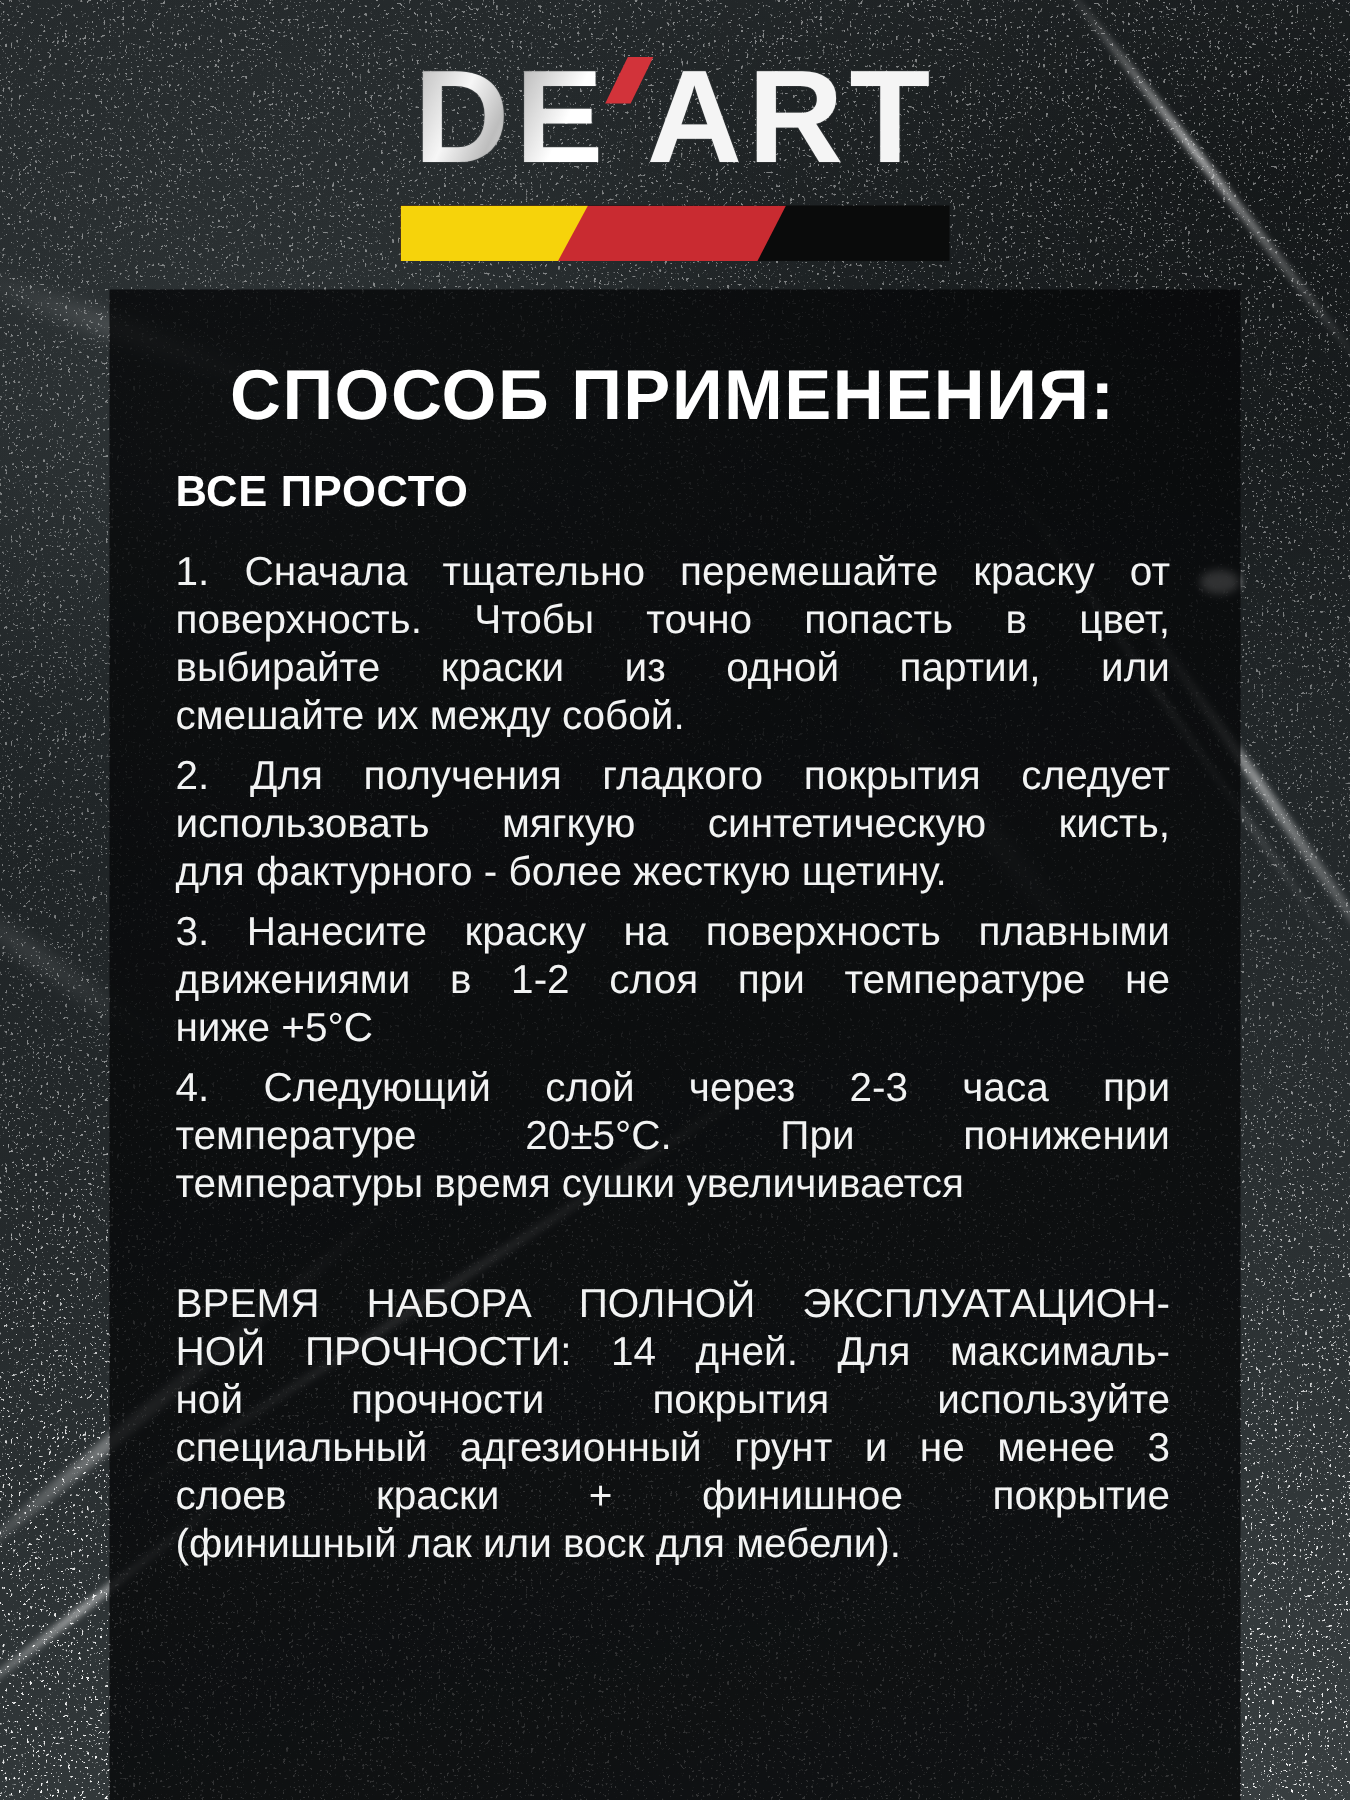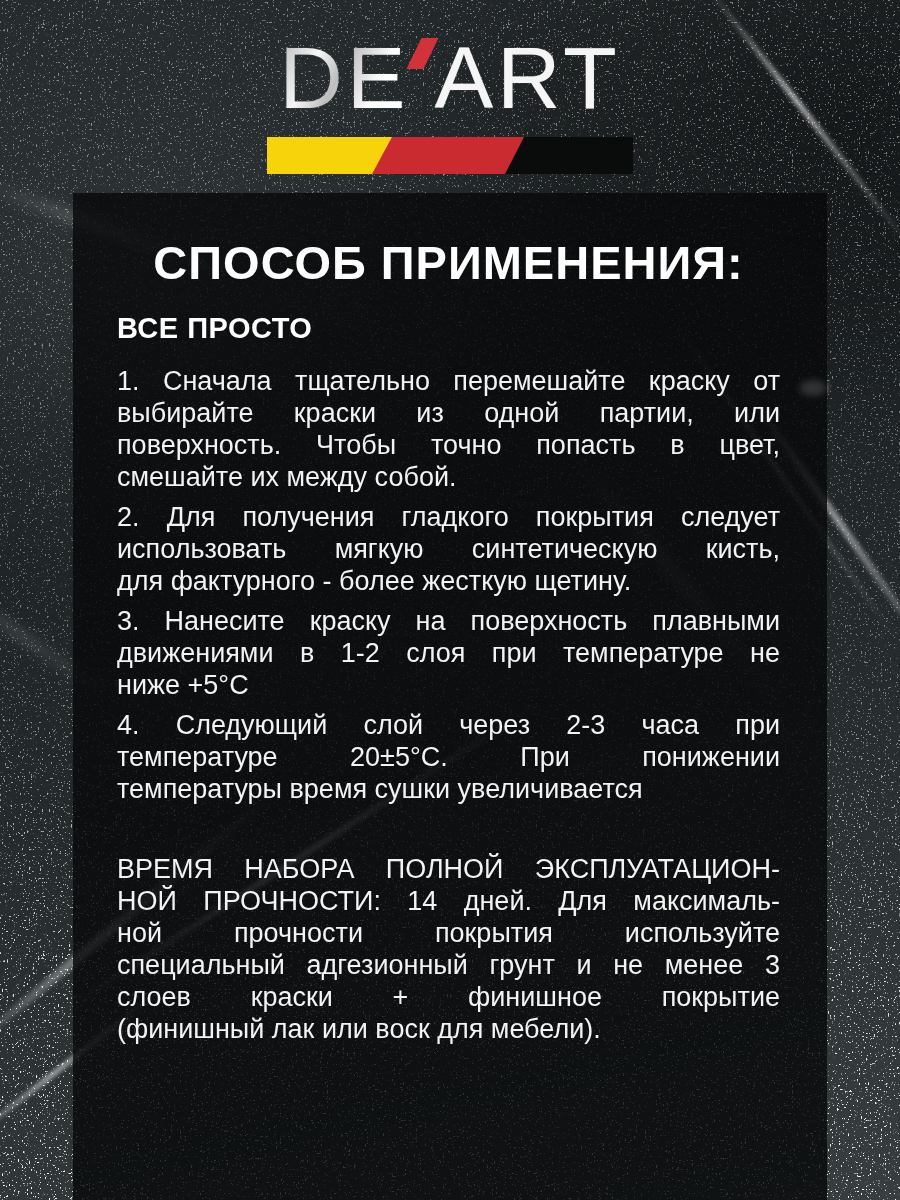--- a/index.html
+++ b/index.html
@@ -27,21 +27,21 @@
     filter:blur(3px);
   }
   .grain{position:absolute;left:0;top:0;}
   
   .brand{
     position:absolute;top:34px;left:0;width:100%;
     display:flex;flex-direction:column;align-items:center;
   }
   .logo{
     display:flex;align-items:flex-start;
-    font-weight:normal;font-size:88px;line-height:1;letter-spacing:4px;
+    font-weight:bold;font-size:88px;line-height:1;letter-spacing:4px;
     color:#efefef;
     text-shadow:0 0 1px rgba(255,255,255,.35);
   }
   .logo .lg-left{
     background:linear-gradient(115deg,#8d8d8d 0%,#f2f2f2 28%,#9a9a9a 46%,#ffffff 72%);
     -webkit-background-clip:text;background-clip:text;
     -webkit-text-fill-color:transparent;color:#e6e6e6;
   }
   .logo .lg-right{color:#f5f5f5;}
   .apos{
@@ -131,22 +131,22 @@
       <div class="flag-yellow" style="background: rgb(246, 211, 11);"></div>
     </div>
   </header>
 
   <section class="panel">
     <h1 class="title">СПОСОБ ПРИМЕНЕНИЯ:</h1>
     <h2 class="subtitle">ВСЕ ПРОСТО</h2>
     <div id="paragraphs">
         <div class="para">
           <div class="line fill">1. Сначала тщательно перемешайте краску от</div>
+          <div class="line fill">поверхность. Чтобы точно попасть в цвет,</div>
           <div class="line fill">выбирайте краски из одной партии, или</div>
-          <div class="line fill">поверхность. Чтобы точно попасть в цвет,</div>
           <div class="line">смешайте их между собой.</div>
         </div>
         <div class="para">
           <div class="line fill">2. Для получения гладкого покрытия следует</div>
           <div class="line fill">использовать мягкую синтетическую кисть,</div>
           <div class="line">для фактурного - более жесткую щетину.</div>
         </div>
         <div class="para">
           <div class="line fill">3. Нанесите краску на поверхность плавными</div>
           <div class="line fill">движениями в 1-2 слоя при температуре не</div>

